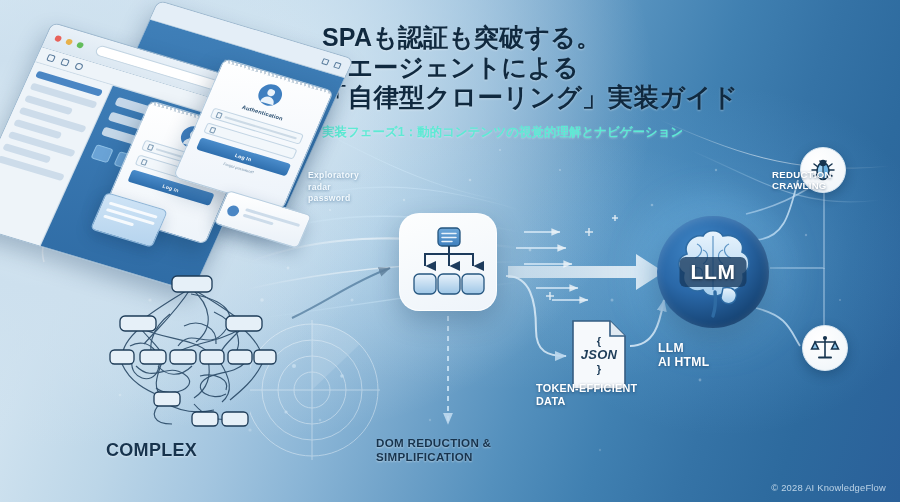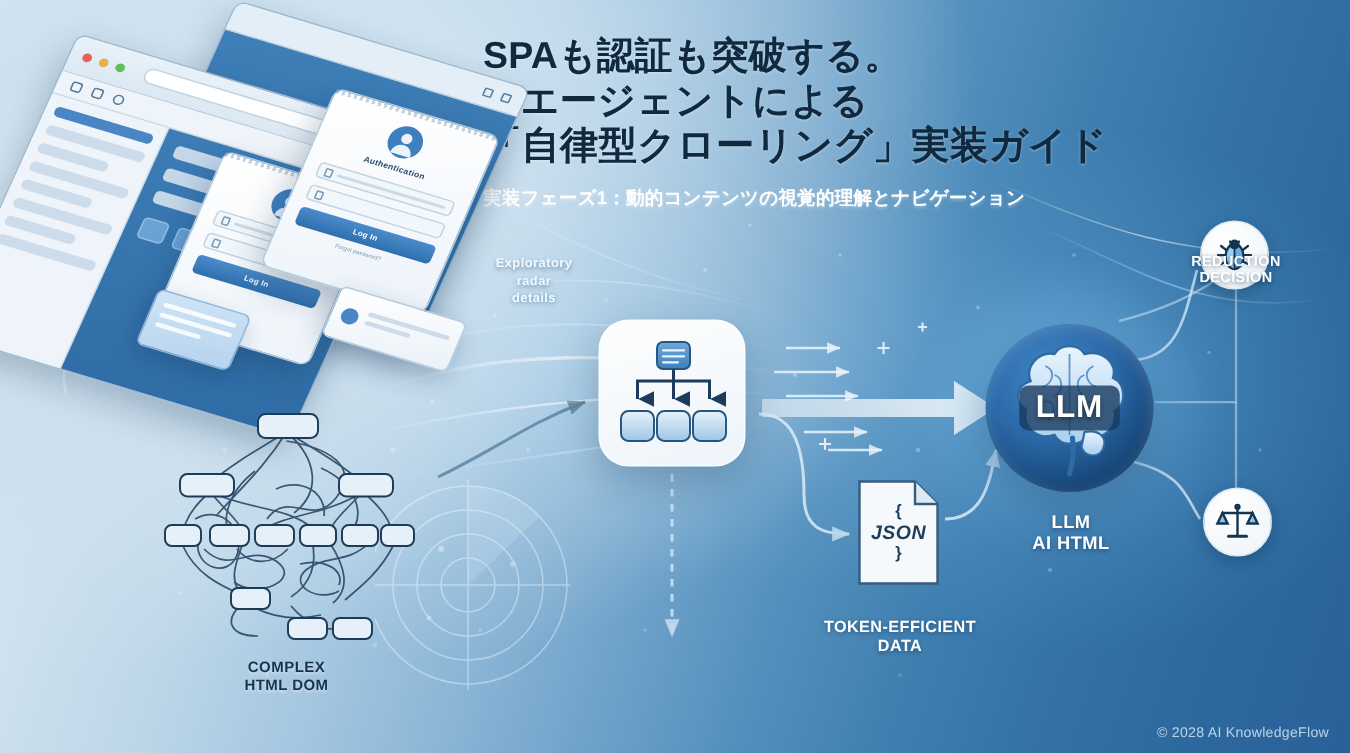--- a/index.html
+++ b/index.html
@@ -23,36 +23,36 @@
   .bg-glow{position:absolute;inset:0;
     background:
       radial-gradient(ellipse 300px 250px at 80.5% 52%, rgba(150,215,255,.30) 0%, rgba(120,190,245,.12) 42%, rgba(0,0,0,0) 70%),
       radial-gradient(ellipse 420px 180px at 56% 52%, rgba(200,235,255,.16) 0%, rgba(0,0,0,0) 72%);
   }
   
   .dots{position:absolute;inset:0;opacity:.55;}
 
   
   .node-label{
-    position:absolute;text-align:center;font-weight:bold;
+    position:absolute;font-weight:bold;
     letter-spacing:.3px;line-height:1.18;
   }
   .lbl-dark{color:#17334d;text-shadow:0 1px 2px rgba(255,255,255,.45);}
   .lbl-light{color:#ffffff;text-shadow:0 1px 3px rgba(12,45,80,.55);}
 
   
   .title-block{position:absolute;left:322px;top:22px;width:420px;}
   .title-line{
     color:#10293f;font-weight:bold;font-size:25px;line-height:30px;
     letter-spacing:.2px;text-shadow:0 1px 2px rgba(255,255,255,.35);
     white-space:nowrap;
   }
   .title-line.l3{font-size:25.5px;}
   .subtitle{
-    margin-top:12px;color:#ffffff;font-weight:bold;font-size:12.4px;
+    margin-top:12px;color:#5eead4;font-weight:bold;font-size:12.4px;
     letter-spacing:.1px;white-space:nowrap;
     text-shadow:0 1px 2px rgba(255,255,255,.3);
   }
 
   
   .browser-wrap{position:absolute;left:32px;top:6px;width:300px;height:320px;}
 
   .scr{position:absolute;transform-origin:top left;}
   .win{
     background:linear-gradient(160deg,#f4f8fb 0%,#e6eef6 100%);
@@ -197,24 +197,24 @@
     background:radial-gradient(circle at 38% 30%,#ffffff,#eef4f9);
     border:1.5px solid #dce8f1;
     box-shadow:0 4px 12px rgba(10,40,72,.32);
     display:flex;align-items:center;justify-content:center;}
   .rc-crawl{left:800px;top:147px;}
   .rc-dec{left:802px;top:325px;}
 
   
   .lp-exploratory{left:308px;top:170px;width:96px;font-size:8.6px;font-weight:bold;
     color:#f3fafe;line-height:11.5px;text-shadow:0 1px 3px rgba(30,80,125,.5);}
-  .lp-complex{left:106px;top:440px;width:170px;font-size:10px;}
+  .lp-complex{left:106px;top:440px;width:170px;font-size:18px;}
   .lp-a11y{left:396px;top:318px;width:104px;font-size:11.4px;}
   .lp-domred{left:376px;top:436px;width:148px;font-size:11.6px;}
-  .lp-token{left:536px;top:412px;width:128px;font-size:10.8px;}
+  .lp-token{left:536px;top:382px;width:128px;font-size:10.8px;}
   .lp-llm{left:658px;top:341px;width:112px;font-size:12.2px;}
   .lp-crawl{left:772px;top:169px;width:104px;font-size:9.6px;}
   .lp-dec{left:774px;top:376px;width:104px;font-size:9.6px;}
 
   .footer{position:absolute;right:14px;bottom:9px;font-size:9.4px;
     color:rgba(226,240,250,.78);letter-spacing:.2px;}
 </style>
 </head>
 <body>
 
@@ -485,21 +485,20 @@
       <rect x="132" y="84" width="24" height="14" rx="4.5"></rect>
       <rect x="158" y="84" width="22" height="14" rx="4.5"></rect>
       <rect x="58" y="126" width="26" height="14" rx="4.5"></rect>
       <rect x="96" y="146" width="26" height="14" rx="4.5"></rect>
       <rect x="126" y="146" width="26" height="14" rx="4.5"></rect>
     </g>
   </svg>
 
   <div class="node-label lbl-dark lp-complex">
     <div>COMPLEX</div>
-    <div>HTML DOM</div>
   </div>
 
   <div class="a11y-box">
     <svg width="98" height="98" viewBox="0 0 98 98">
       <defs>
         <linearGradient id="nodeG" x1="0" y1="0" x2="0" y2="1">
           <stop offset="0" stop-color="#6fa9da"></stop>
             <stop offset="1" stop-color="#3d7fbe"></stop>
         </linearGradient>
         <linearGradient id="childG" x1="0" y1="0" x2="0" y2="1">
@@ -523,20 +522,24 @@
       </g>
       <g fill="url(#childG)" stroke="#24557f" stroke-width="1.3">
         <rect x="14" y="60" width="22" height="20" rx="5"></rect>
         <rect x="38" y="60" width="22" height="20" rx="5"></rect>
         <rect x="62" y="60" width="22" height="20" rx="5"></rect>
       </g>
     </svg>
   </div>
 
 
+  <div class="node-label lbl-dark lp-domred">
+    <div>DOM REDUCTION &amp;</div>
+    <div>SIMPLIFICATION</div>
+  </div>
 
   <div class="json-doc">
     <svg width="58" height="74" viewBox="0 0 58 74">
       <path d="M3,3 L40,3 L55,18 L55,71 L3,71 Z" fill="#f6f9fc" stroke="#355d82" stroke-width="1.6"></path>
       <path d="M40,3 L40,18 L55,18" fill="#dfe9f2" stroke="#355d82" stroke-width="1.6"></path>
     </svg>
     <div class="json-txt">
       <span class="json-brace">{</span>
       <span class="json-word">JSON</span>
       <span class="json-brace">}</span>
@@ -596,38 +599,38 @@
       </g>
       <ellipse cx="15" cy="16" rx="6" ry="8.4" fill="#69b0e0" stroke="#16344f" stroke-width="1.5"></ellipse>
       <path d="M15,8 C11.8,10 10,13 10,16 C10,19.4 11.8,22.6 15,24.4 Z" fill="#a9d6f3" opacity=".85"></path>
       <circle cx="15" cy="8" r="3.3" fill="#16344f"></circle>
       <line x1="15" y1="9" x2="15" y2="24" stroke="#16344f" stroke-width="1.2"></line>
     </svg>
   </div>
 
   <div class="node-label lbl-light lp-crawl">
     <div>REDUCTION</div>
-    <div>DECISION</div>
+    <div>CRAWLING</div>
   </div>
 
   <div class="rcirc rc-dec">
     <svg width="30" height="30" viewBox="0 0 30 30">
       <g stroke="#16344f" stroke-width="1.6" fill="none" stroke-linecap="round">
         <line x1="15" y1="5" x2="15" y2="24"></line>
         <line x1="5" y1="9" x2="25" y2="9"></line>
         <line x1="9" y1="24.5" x2="21" y2="24.5" stroke-width="2"></line>
         <path d="M5,9 L1.6,16 L8.4,16 Z" fill="#8cc4e8"></path>
         <path d="M25,9 L21.6,16 L28.4,16 Z" fill="#8cc4e8"></path>
       </g>
       <circle cx="15" cy="5" r="2.1" fill="#16344f"></circle>
     </svg>
   </div>
 
 
   <div class="node-label lp-exploratory" id="exploratory">
       <div>Exploratory</div>
       <div>radar</div>
-      <div>details</div>
+      <div>password</div>
     </div>
 
   <div class="footer">© 2028 AI KnowledgeFlow</div>
 
 </div>
 
 </body></html>

